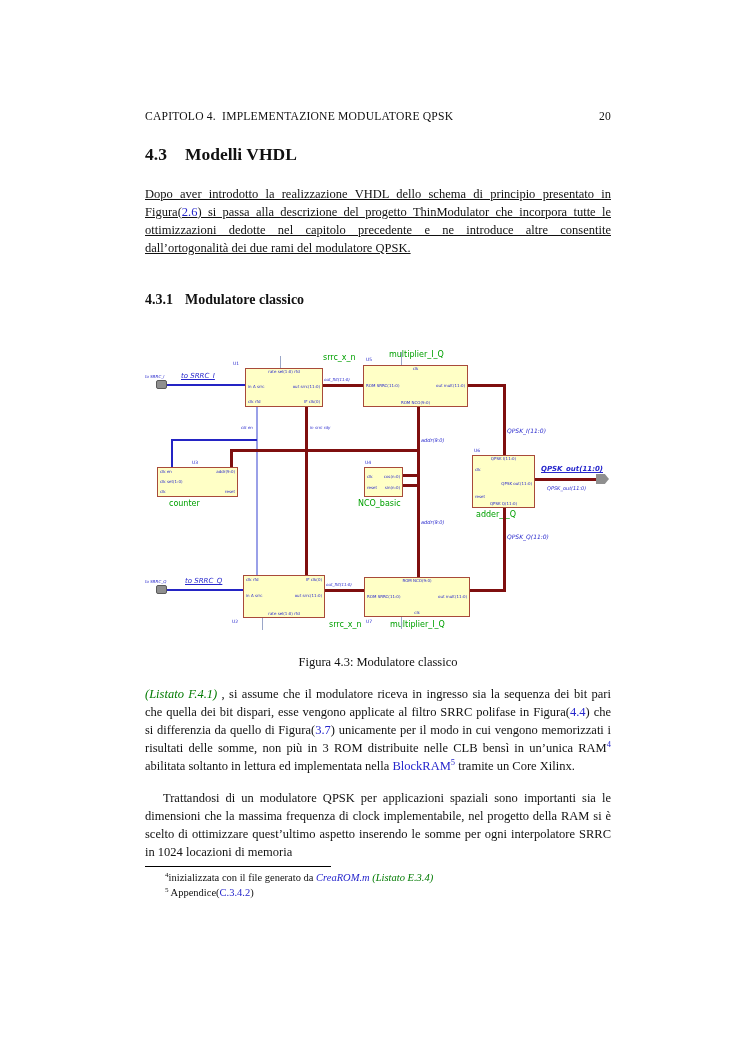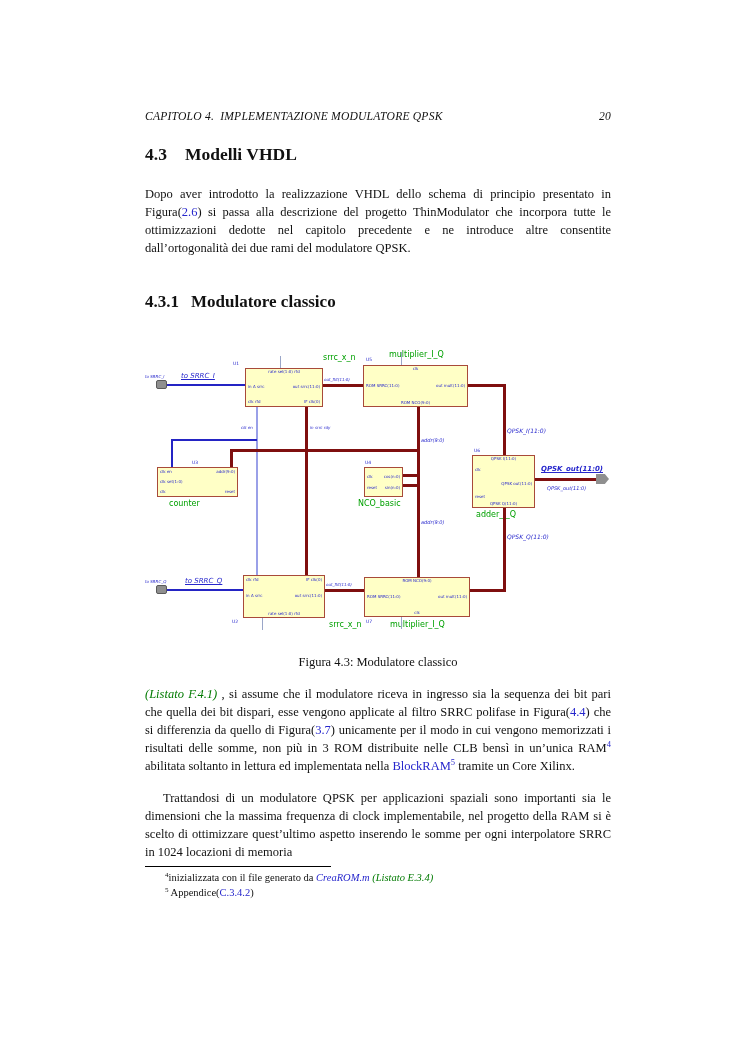--- a/index.html
+++ b/index.html
@@ -2,26 +2,26 @@
 <html><head>
 <meta charset="utf-8">
 <style>
   html,body{margin:0;padding:0;background:#ffffff;}
   .page{position:relative;width:746px;height:1055px;background:#ffffff;overflow:hidden;
         font-family:"Liberation Serif", serif;color:#111;}
   .content{position:absolute;left:145px;top:0;width:466px;height:1055px;}
 
   
   .hdr{position:absolute;left:0;top:110px;width:466px;display:flex;justify-content:space-between;
-       font-style:italic;font-size:11.6px;letter-spacing:.2px;white-space:pre;}
+       font-size:11.6px;letter-spacing:.2px;white-space:pre;}
   .sec-title{position:absolute;left:0;top:144px;font-weight:bold;font-size:17.5px;}
   .sec-title .num{margin-right:18px;}
   .para{position:absolute;left:0;width:466px;font-size:12.5px;line-height:17.9px;text-align:justify;}
-  .p1{top:186px;}
-  .subsec{position:absolute;left:0;top:292px;font-weight:bold;font-size:17px;}
+  .p1{top:186px;text-decoration:underline;}
+  .subsec{position:absolute;left:0;top:292px;font-weight:bold;font-size:14px;}
   .subsec .num{margin-right:12px;}
   .lead{position:absolute;left:0;top:318px;font-size:12.5px;}
   .p2{top:686px;}
   .p3{top:790px;text-indent:18px;}
   .caption{position:absolute;left:0;top:655px;width:466px;text-align:center;font-size:12.5px;}
   .footrule{position:absolute;left:0;top:866px;width:186px;height:1px;background:#000;}
   .fns{position:absolute;left:0;top:871px;width:466px;font-size:10.5px;line-height:14.5px;}
   .fn{padding-left:20px;}
 
   

